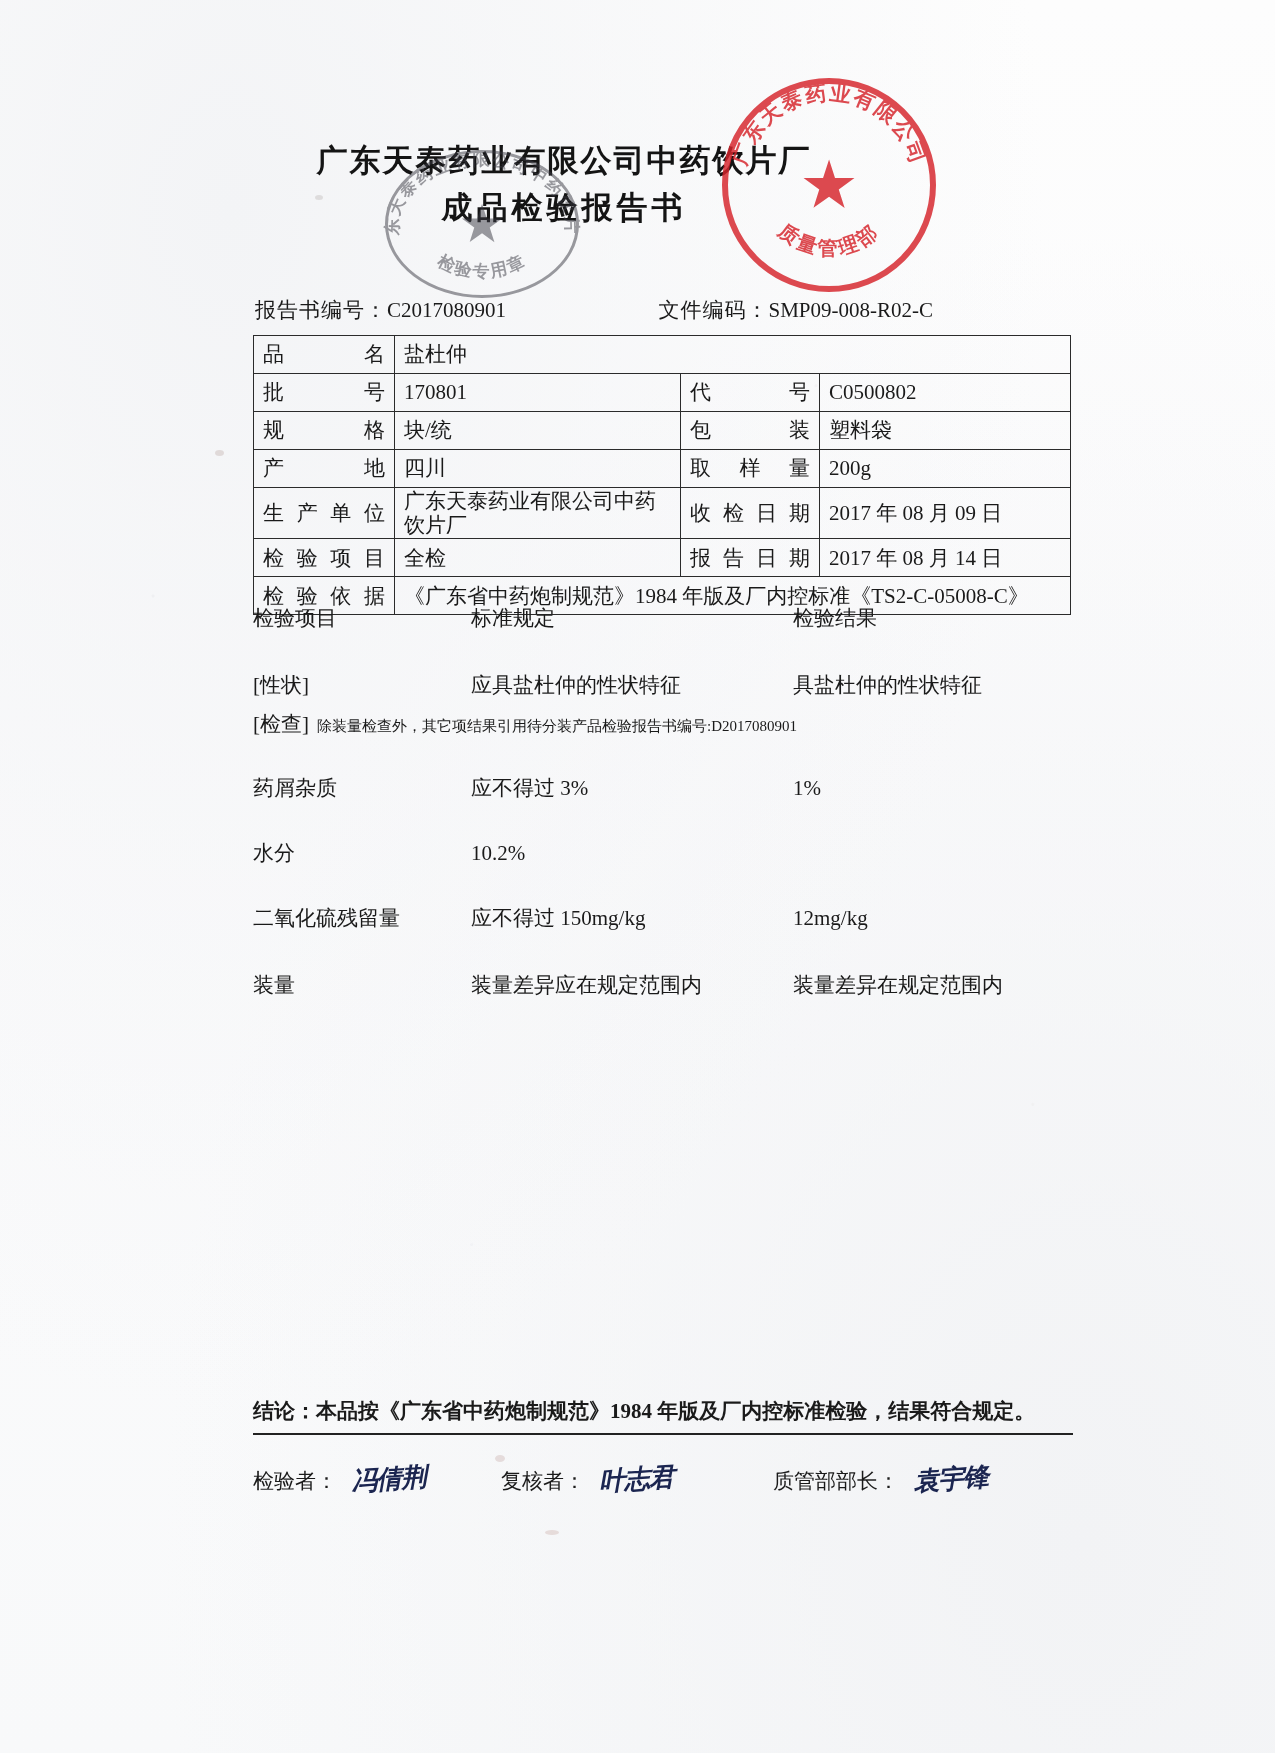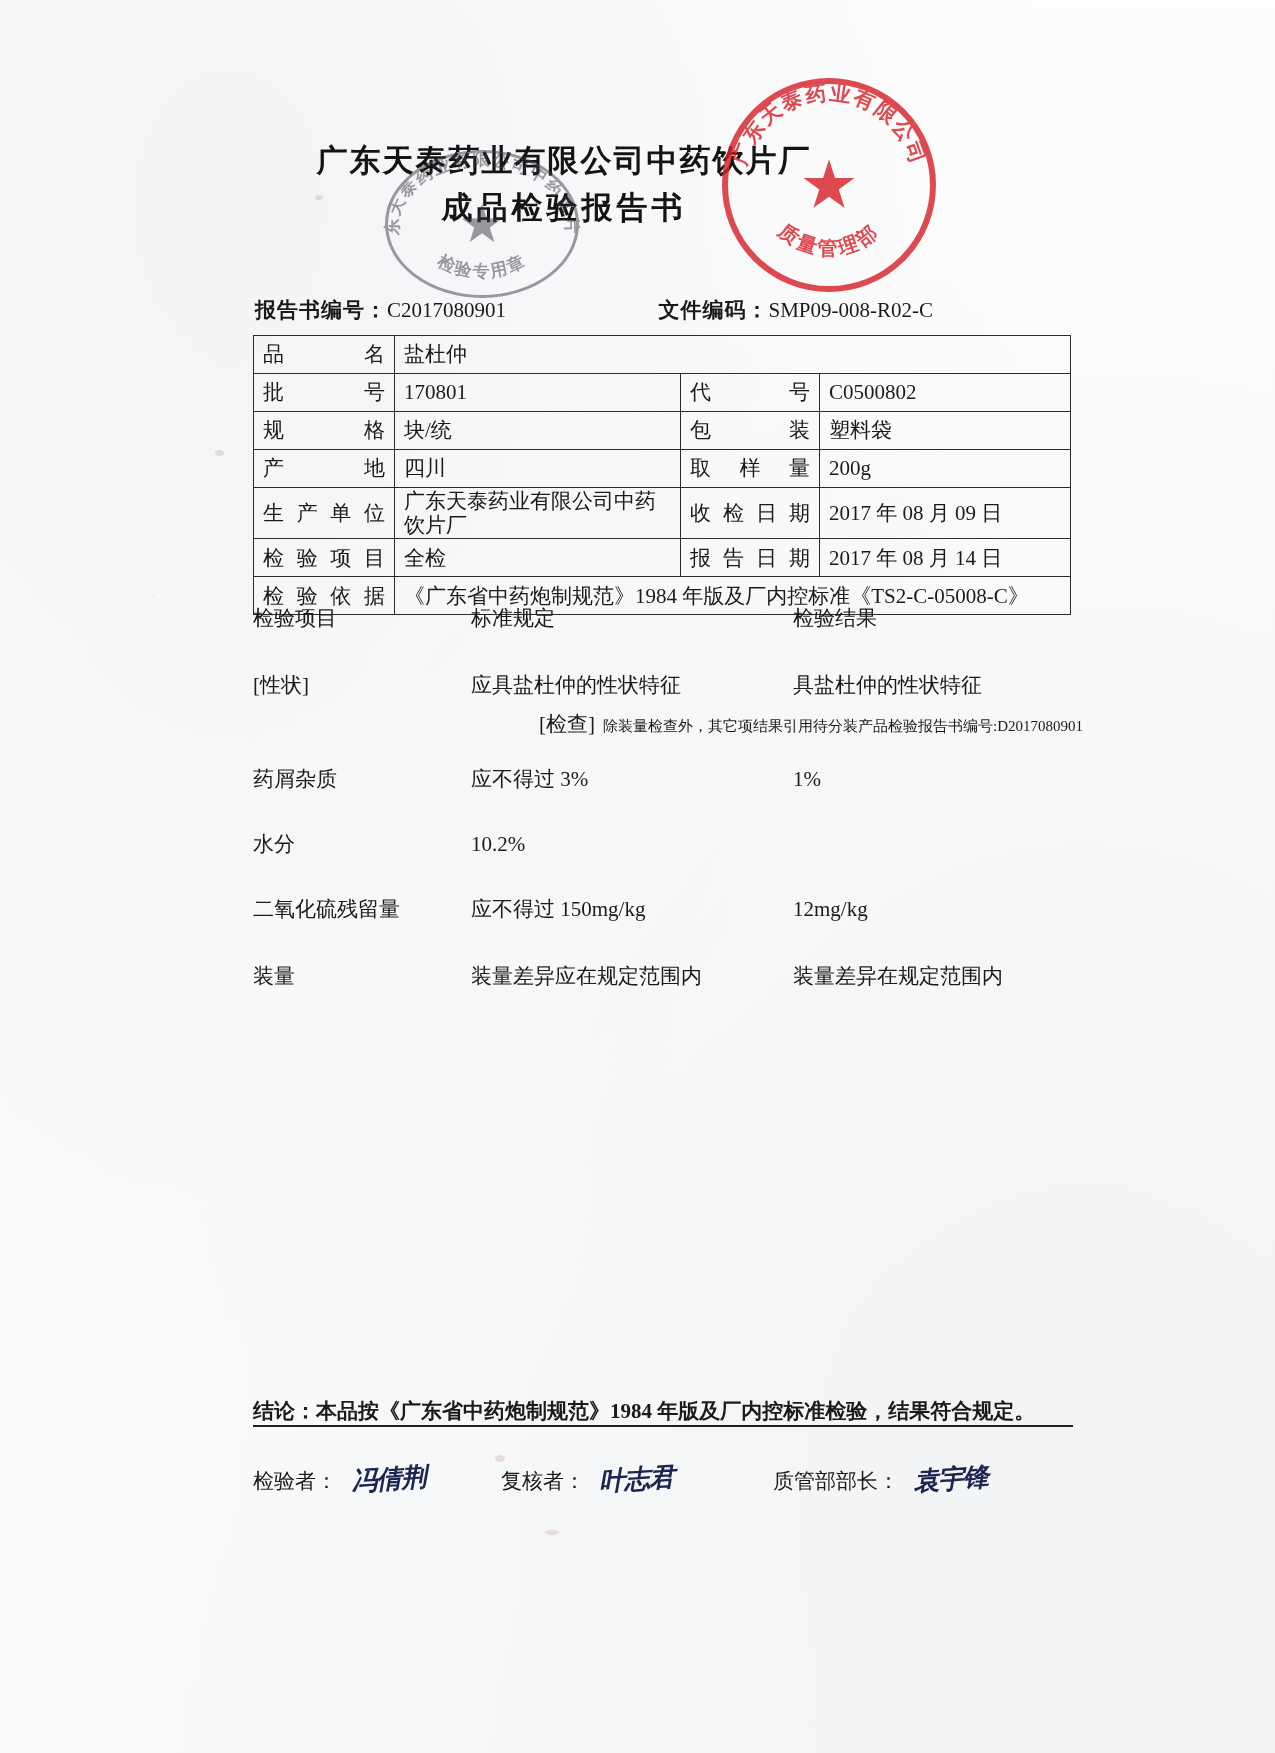--- a/index.html
+++ b/index.html
@@ -68,21 +68,21 @@
     position: absolute;
     left: 255px;
     right: 195px;
     top: 296px;
     font-size: 21px;
     display: flex;
     justify-content: space-between;
     align-items: baseline;
   }
   .meta-left, .meta-right { white-space: nowrap; }
-  .meta-label { letter-spacing: 1px; font-weight: bold; }
+  .meta-label { letter-spacing: 1px; }
   .meta-value { font-family: "Liberation Serif", serif; }
 
   
   .tbl {
     position: absolute;
     left: 253px;
     top: 335px;
     width: 818px;
     border-collapse: collapse;
     font-size: 21px;
@@ -124,36 +124,36 @@
   .items-head, .item-row {
     display: flex;
     align-items: baseline;
     margin-bottom: 11px;
   }
   .col-a { width: 218px; flex: 0 0 218px; }
   .col-b { width: 322px; flex: 0 0 322px; }
   .col-c { flex: 1 1 auto; margin-top: 28px; }
   .note-row {
     font-size: 15px;
-    margin-bottom: 1px;
+    margin-bottom: 10px;
     display: flex;
     align-items: baseline;
-    justify-content: flex-end;
   }
   .note-tag { font-size: 21px; margin-right: 8px; }
 
   
   .conclusion {
     position: absolute;
     left: 253px;
     top: 1397px;
     width: 820px;
     font-size: 21px;
     font-weight: 700;
     border-bottom: 2.2px solid #222;
+    padding-bottom: 8px;
     white-space: nowrap;
   }
 
   
   .sig-row {
     position: absolute;
     left: 253px;
     top: 1462px;
     width: 830px;
     font-size: 21px;

